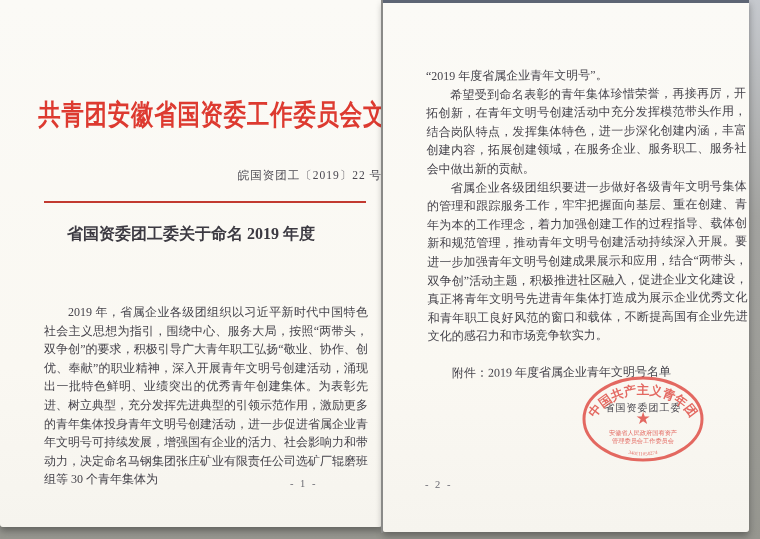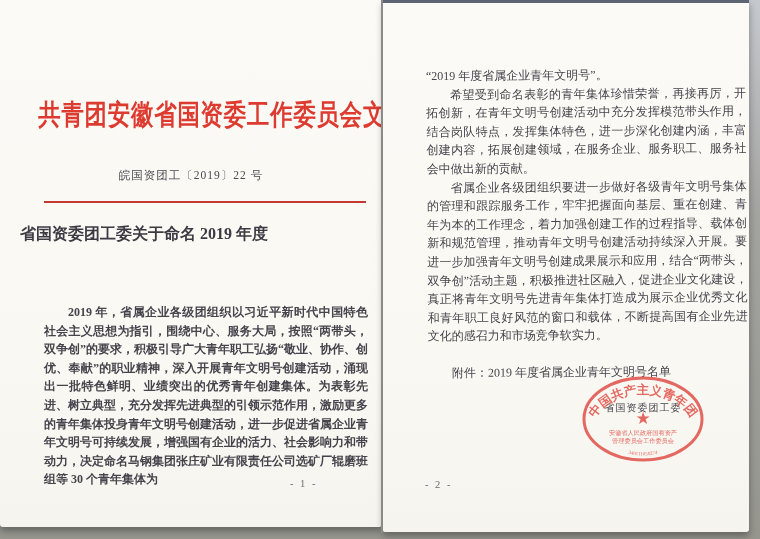--- a/index.html
+++ b/index.html
@@ -18,31 +18,31 @@
   .page-right { left:383px; width:366px; height:532px; border-top:3px solid #5d6574; border-radius:0 0 3px 2px; }
   .seam { position:absolute; left:381px; top:0; width:2px; height:533px; background:#8a8a88; }
 
   
   .red-header {
     position:absolute; top:96px; left:0; width:382px; text-align:center;
     font-size:28px; font-weight:bold; color:#dd3a30; white-space:nowrap;
     transform:scaleX(.8); transform-origin:50% 50%; letter-spacing:1px;
   }
   .doc-number {
-    position:absolute; top:168px; left:0; width:382px; text-align:center;
+    position:absolute; top:168px; left:0; width:382px; text-align:right;
     font-size:11.5px; color:#4a4850; letter-spacing:1px;
   }
   .red-line { position:absolute; top:201px; left:44px; width:322px; height:2px; background:#c23a30; }
   .doc-title {
-    position:absolute; top:221px; left:20px; width:342px; 
+    position:absolute; top:221px; left:20px; width:342px; text-align:center;
     font-size:16px; font-weight:bold; color:#3c3a42; line-height:25px;
   }
   .body-text { font-size:12px; color:#45434b; line-height:18.6px; text-align:justify; }
   .salutation { position:absolute; top:284px; left:44px; width:324px; }
-  .p1-body { position:absolute; top:303px; left:44px; width:324px;font-weight:bold; }
+  .p1-body { position:absolute; top:303px; left:44px; width:324px; }
   .p1-body p { text-indent:2em; }
   .pagenum1 { position:absolute; top:478px; left:290px; font-size:10.5px; color:#6a6a72; letter-spacing:2px; }
 
   
   .p2-flow { position:absolute; top:63px; left:44px; width:320px; transform:rotate(-.4deg); }
   .p2-flow p.indent { text-indent:2em; }
   .attachment { margin-top:18px; }
   .signer { position:absolute; top:398px; left:175px; width:170px; text-align:center; font-size:10px; color:#46444c; letter-spacing:1px; }
   .sign-date { position:absolute; top:417px; left:175px; width:170px; text-align:center; font-size:12.5px; color:#46444c; letter-spacing:2px; }
   .seal { position:absolute; top:372px; left:197px; width:126px; height:88px; opacity:.85; }

